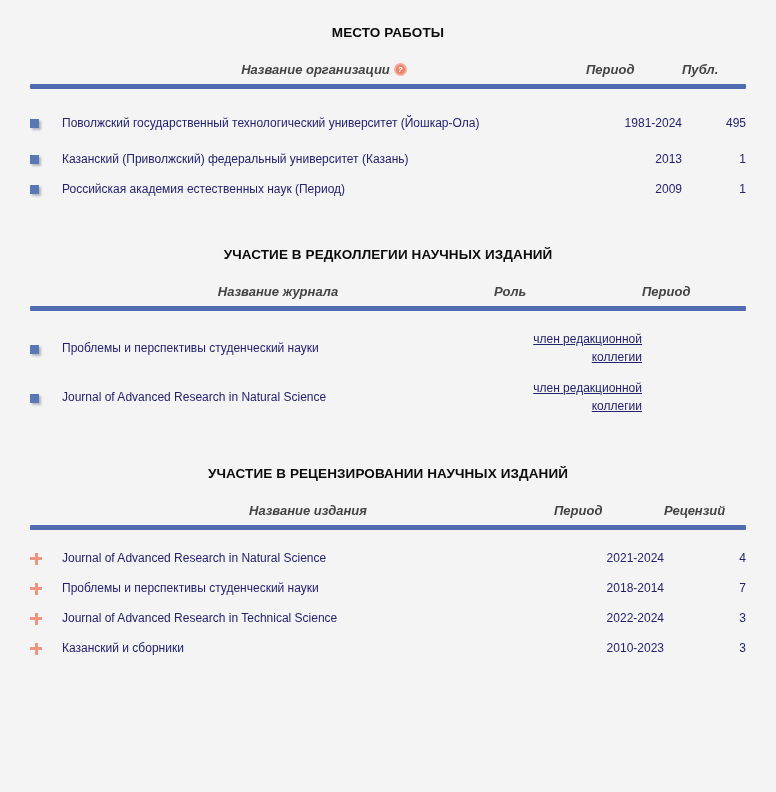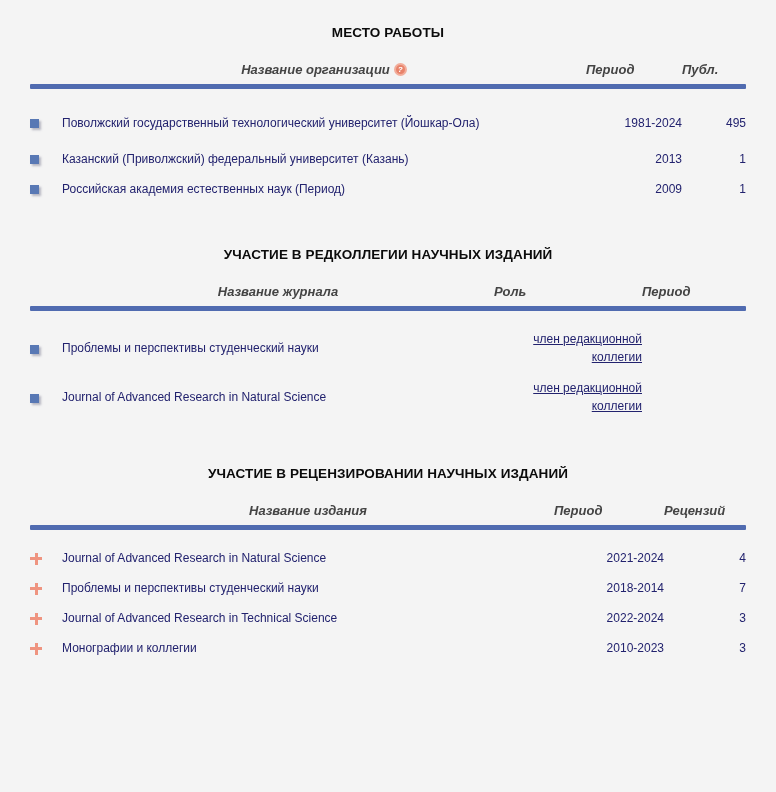--- a/index.html
+++ b/index.html
@@ -293,21 +293,21 @@
         <td class="num">7</td>
       </tr>
       <tr style="height:30px">
         <td class="marker"><span class="plus"></span></td>
         <td class="name"><a href="#">Journal of Advanced Research in Technical Science</a></td>
         <td class="period">2022-2024</td>
         <td class="num">3</td>
       </tr>
       <tr style="height:30px">
         <td class="marker"><span class="plus"></span></td>
-        <td class="name"><a href="#">Монографии и коллегии</a></td>
+        <td class="name"><a href="#">Казанский и сборники</a></td>
         <td class="period">2010-2023</td>
         <td class="num">3</td>
       </tr>
     </tbody>
       </table>
   </div>
 
 </div>
 
 </body></html>

